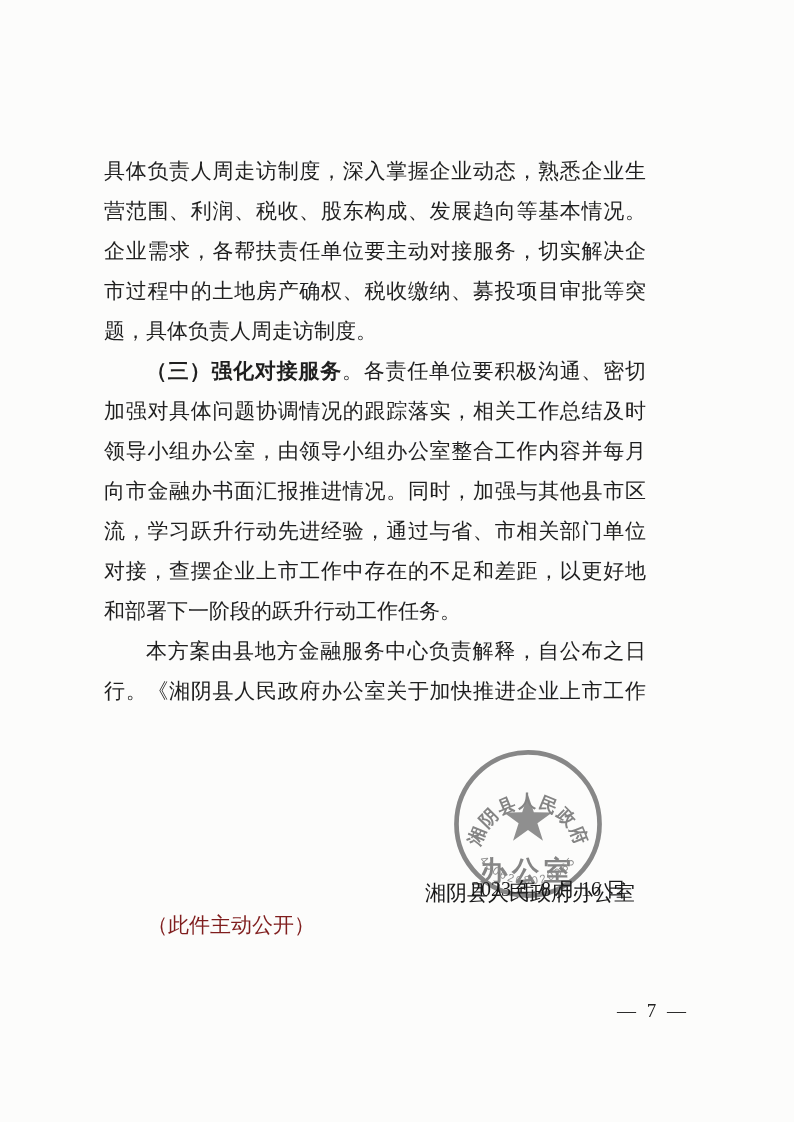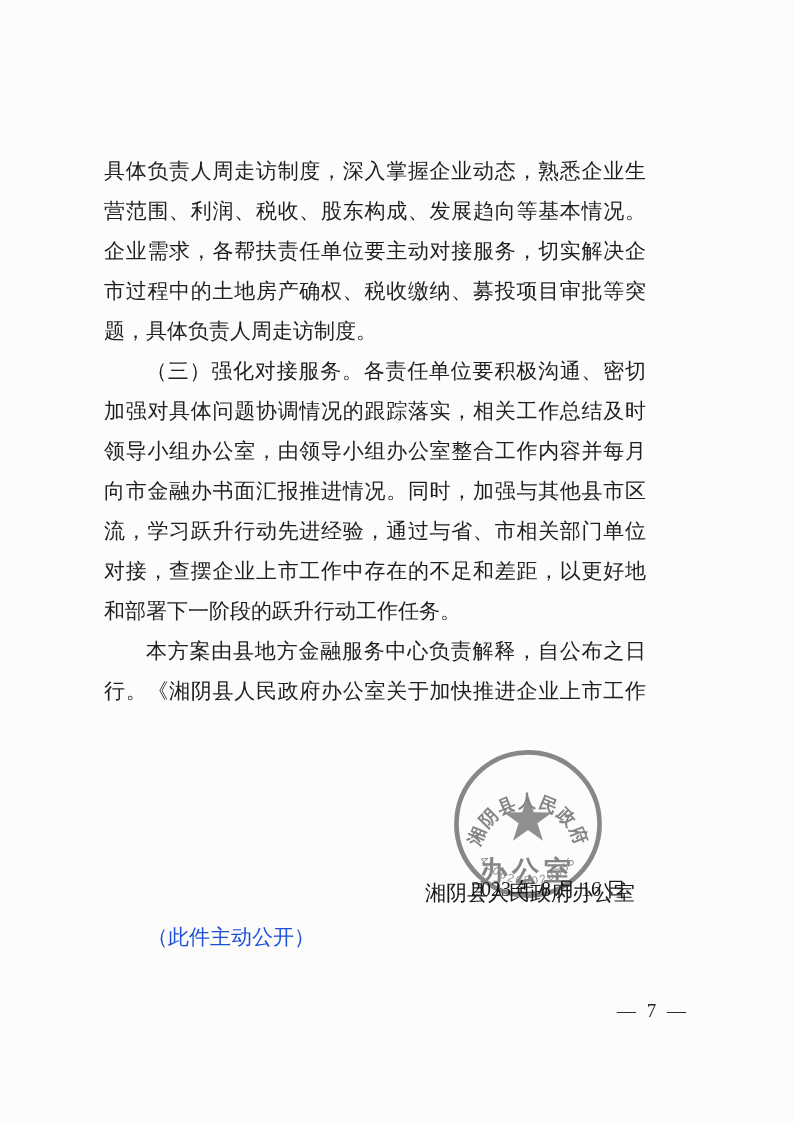--- a/index.html
+++ b/index.html
@@ -17,38 +17,38 @@
   .line{
     height:40px;line-height:40px;font-size:21px;
     white-space:nowrap;color:#1f1f1f;
   }
   .line.fill{
     text-align:justify;text-align-last:justify;white-space:normal;
     overflow:hidden;height:40px;
   }
   .line.indent{padding-left:42px;}
   .lead{
-    font-weight:400;
+    font-weight:700;
     font-family:"Liberation Sans","DejaVu Sans",sans-serif;
   }
   .signature{
     position:absolute;left:420px;top:836px;width:220px;
     font-size:21px;text-align:center;z-index:3;color:#191919;margin-top:43px;
   }
   .sign-date{
     position:absolute;left:436px;top:876px;width:190px;
     font-size:20px;text-align:right;z-index:3;color:#191919;
   }
   .seal{
     position:absolute;left:448px;top:744px;width:160px;height:160px;
     z-index:2;opacity:0.82;
   }
   .publicity{
     position:absolute;left:147px;top:911px;
-    font-size:21px;color:#1d4ed8;margin-top:12px;
+    font-size:21px;color:#7f1d1d;
   }
   .pageno{
     position:absolute;left:608px;top:1000px;width:90px;
     font-size:19px;letter-spacing:3px;text-align:center;color:#222;
   }
 </style>
 </head>
 <body>
 
 <div class="page">

